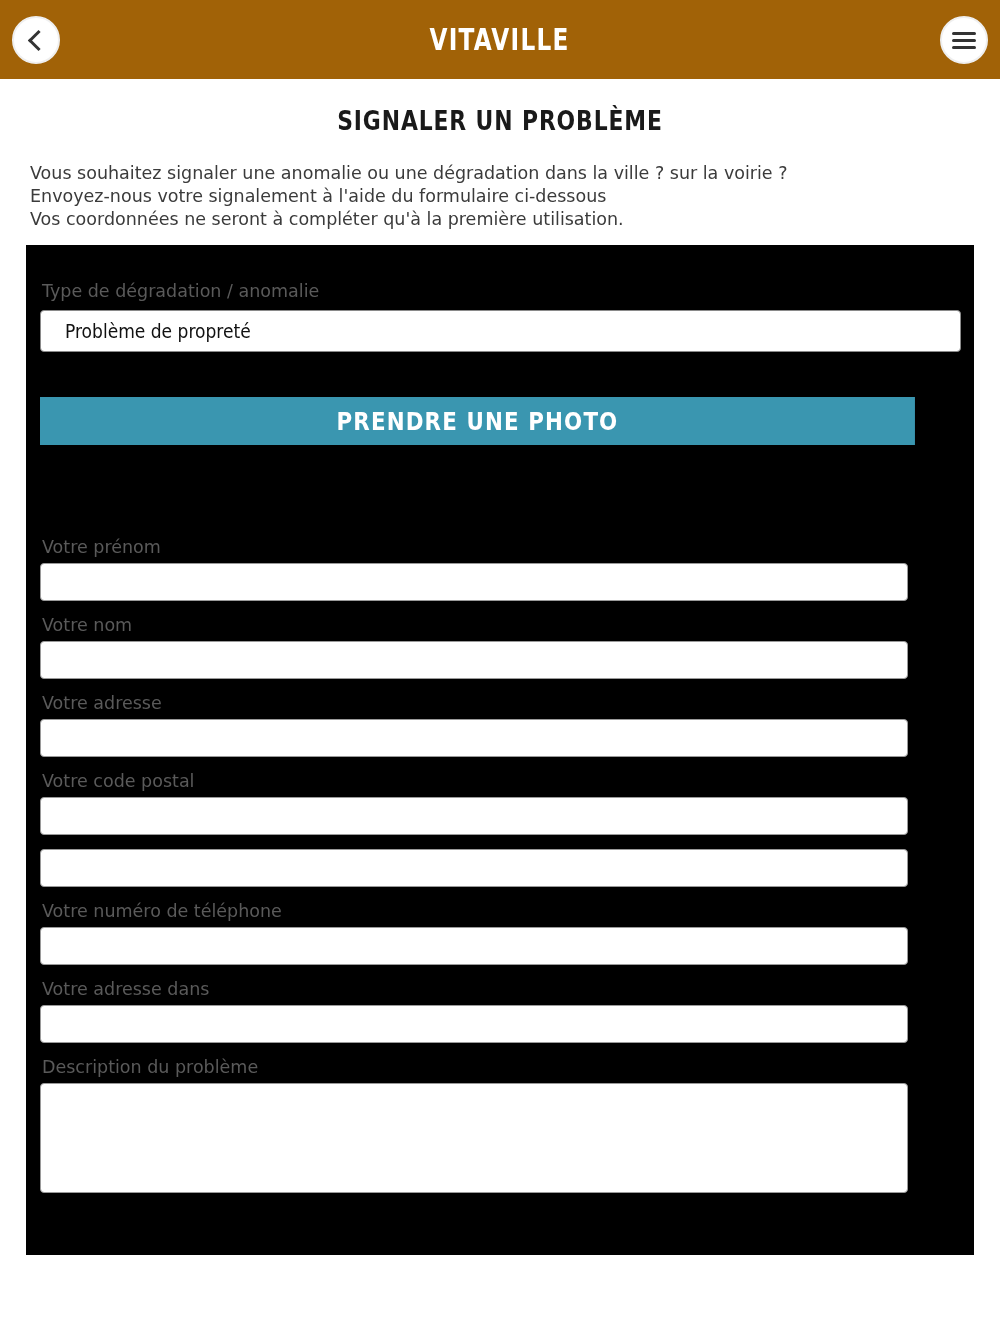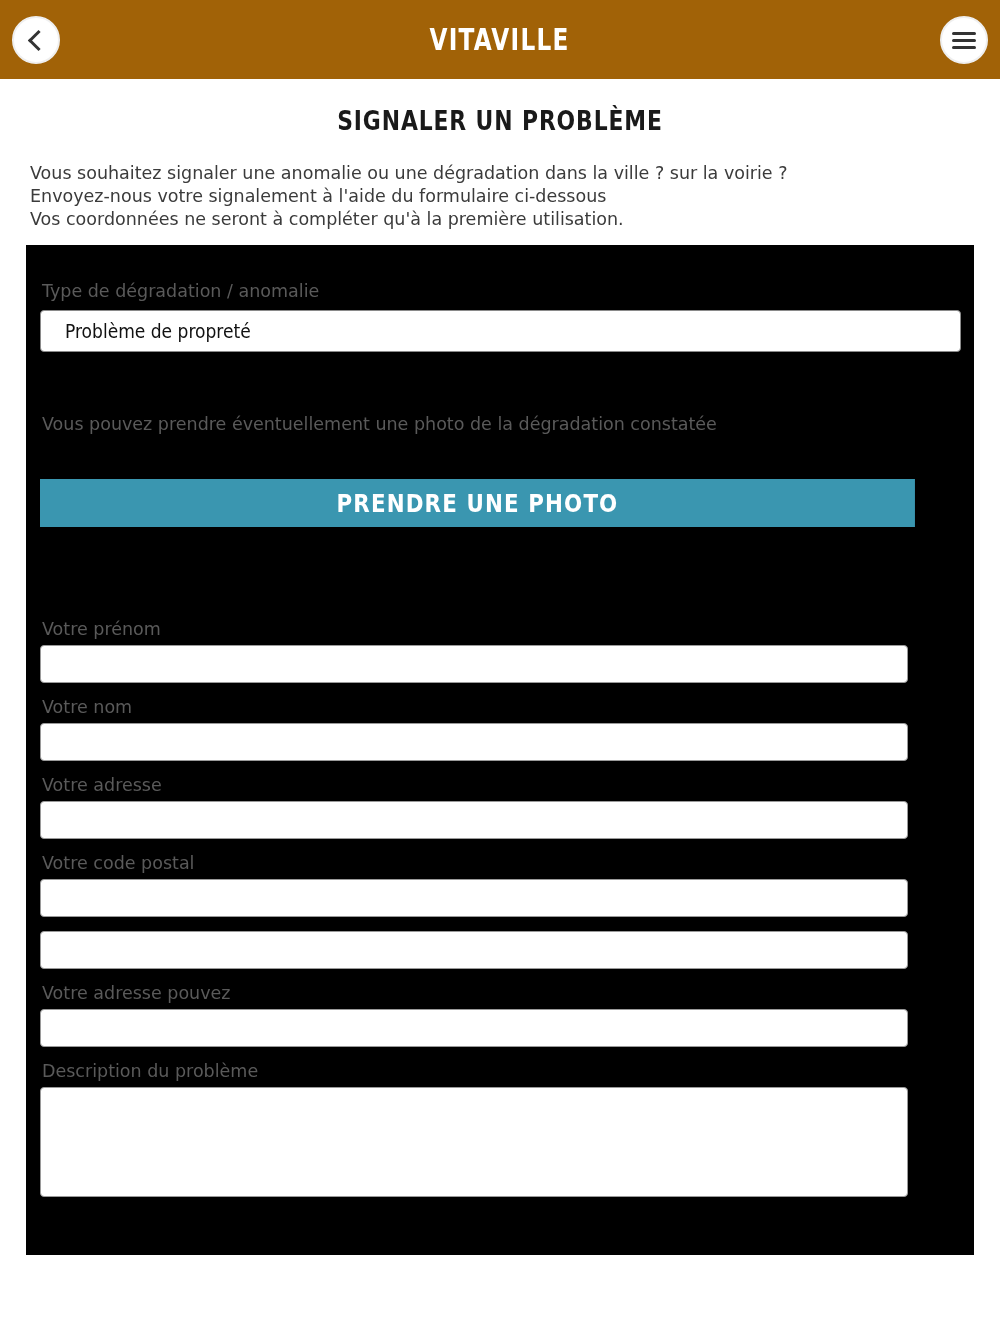--- a/index.html
+++ b/index.html
@@ -185,21 +185,20 @@
   <div>Vos coordonnées ne seront à compléter qu'à la première utilisation.</div>
 </div>
 
 <div class="panel">
 
   <div class="select-wrap">
     <div class="field-label">Type de dégradation / anomalie</div>
     <div class="select-box">Problème de propreté</div>
   </div>
 
-  <div class="photo-help">Vous pouvez prendre éventuellement une photo de la dégradation constatée</div>
 
   <div class="photo-btn">PRENDRE UNE PHOTO</div>
 
   <div class="contact">
 
     <div>
       <div class="field-label">Votre prénom</div>
       <input class="text-input" type="text" value="" style="">
     </div>
 
@@ -215,23 +214,27 @@
 
     <div>
       <div class="field-label">Votre code postal</div>
       <input class="text-input" type="text" value="" style="">
     </div>
 
     <div>
       <input class="text-input" type="text" value="" style="">
     </div>
 
-
-    <div>
-      <div class="field-label">Votre adresse pouvez</div>
+    <div>
+      <div class="field-label">Votre numéro de téléphone</div>
+      <input class="text-input" type="text" value="" style="">
+    </div>
+
+    <div>
+      <div class="field-label">Votre adresse dans</div>
       <input class="text-input" type="text" value="" style="">
     </div>
 
     <div>
       <div class="field-label">Description du problème</div>
       <textarea class="text-input" style=""></textarea>
     </div>
 
   </div>
 </div>

